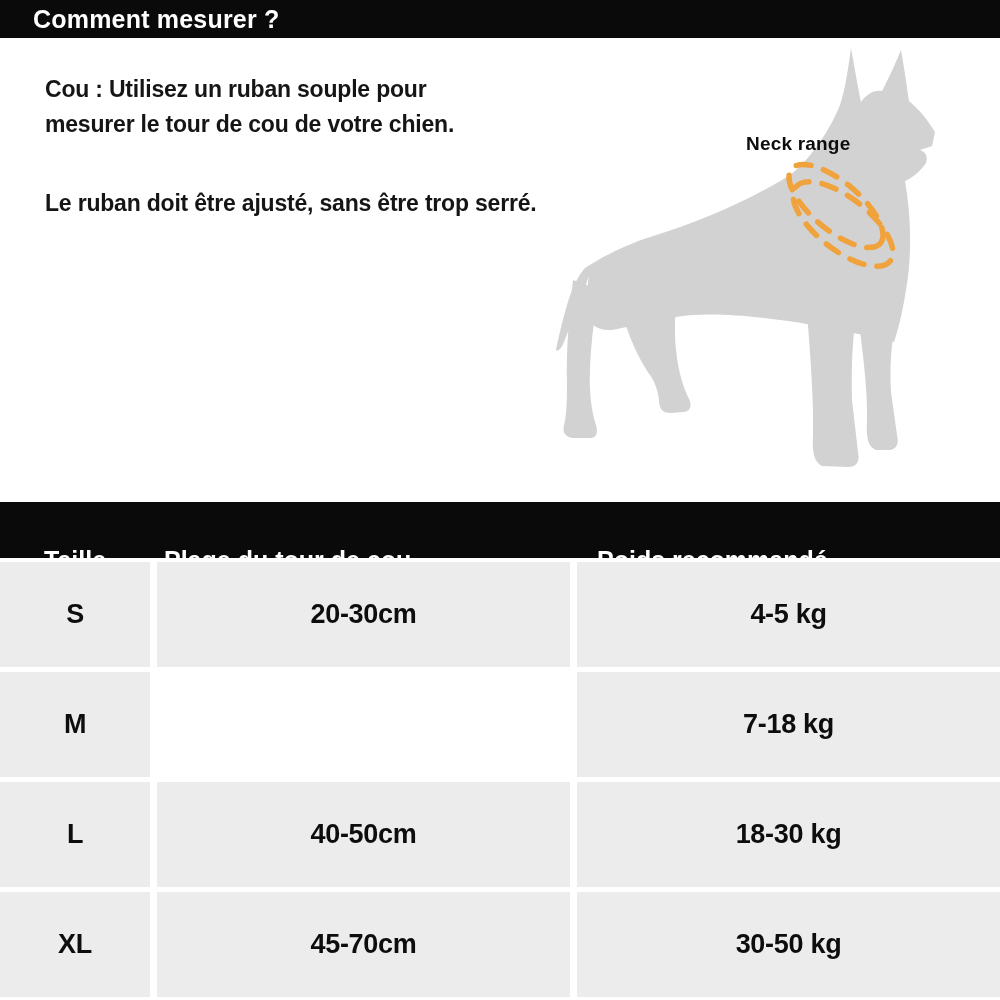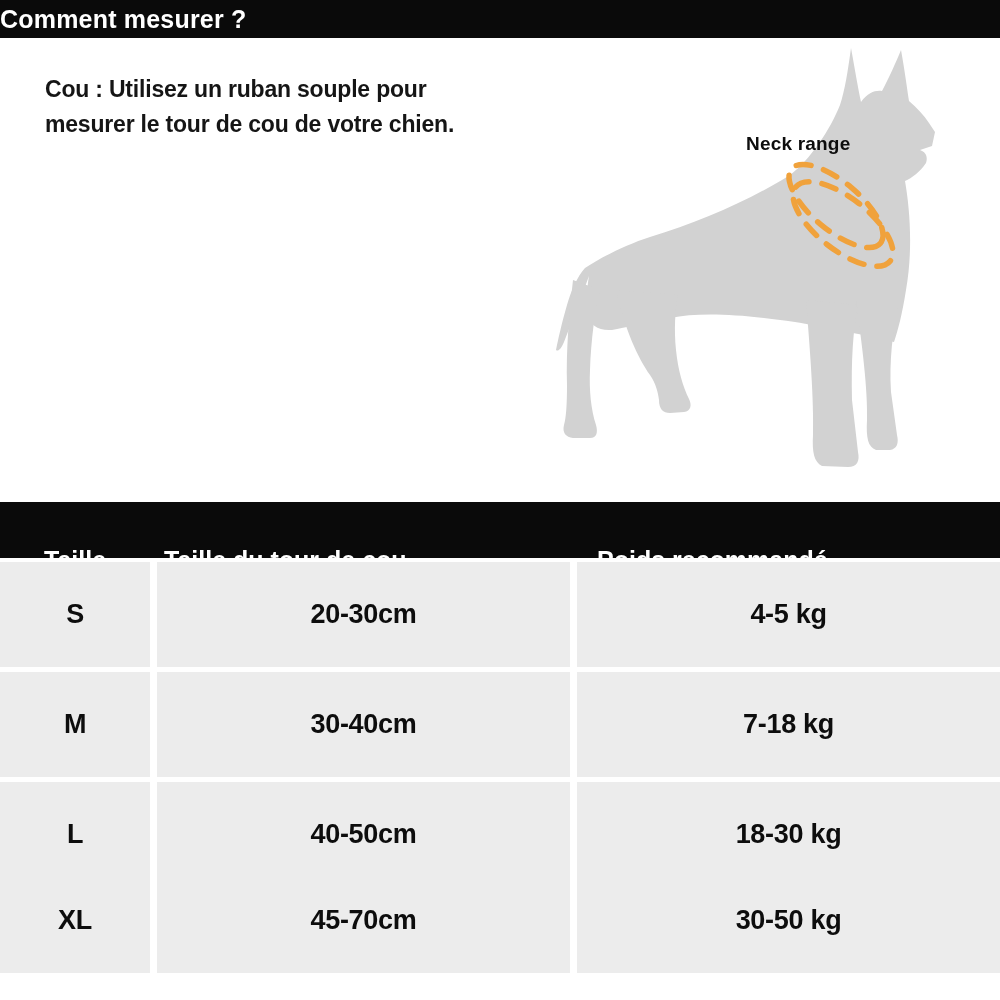--- a/index.html
+++ b/index.html
@@ -9,21 +9,21 @@
     --bar_bg:#0A0A0A;
     --text:#111111;
   }
   *{margin:0;padding:0;box-sizing:border-box;}
   html,body{width:1000px;height:1000px;background:#ffffff;overflow:hidden;
     font-family:"Liberation Sans","DejaVu Sans",sans-serif;color:var(--text);}
 
   
   .title-bar{position:absolute;left:0;top:0;width:1000px;height:38px;
     background:var(--bar_bg);color:#ffffff;font-size:25px;font-weight:700;
-    line-height:38px;letter-spacing:0.2px;}
+    line-height:38px;padding-left:33px;letter-spacing:0.2px;}
 
   
   .instructions{position:absolute;left:45px;top:72px;width:560px;}
   .instructions p{font-size:23px;font-weight:600;letter-spacing:-0.2px;
     line-height:35px;color:#151515;}
   .p1{max-width:455px;margin-bottom:44px;}
   .p2{white-space:nowrap;}
 
   
   .illustration{position:absolute;left:0;top:0;width:1000px;height:1000px;pointer-events:none;}
@@ -38,21 +38,21 @@
   .th-neck{left:164px;}
   .th-weight{left:597px;text-align:right;}
 
   .t-row{position:absolute;left:0;width:1000px;height:105px;}
   .cell{position:absolute;top:0;height:105px;background:var(--row_bg);
     display:flex;align-items:center;justify-content:center;
     font-weight:700;font-size:27px;letter-spacing:-0.3px;color:#0d0d0d;}
   .c-size{left:0;width:150px;}
   .c-neck{left:157px;width:413px;}
   .c-weight{left:577px;width:423px;}
-  .row-s{top:562px;} .row-m{top:672px;} .row-l{top:782px;} .row-xl{top:868px;border-radius:30px;}
+  .row-s{top:562px;} .row-m{top:672px;} .row-l{top:782px;} .row-xl{top:892px;border-radius:30px;}
 </style>
 </head>
 <body>
 
 <div class="title-bar">Comment mesurer ?</div>
 
 <svg class="illustration" viewBox="0 0 1000 1000" width="1000" height="1000" aria-hidden="true">
   <g fill="var(--dog)">
 
     <path d="
@@ -123,36 +123,36 @@
   <g fill="none" stroke="var(--accent)" stroke-width="5.5" stroke-dasharray="15 13" stroke-linecap="round">
     <ellipse cx="836" cy="206" rx="58" ry="24" transform="rotate(40 836 206)"></ellipse>
     <ellipse cx="843" cy="224" rx="60" ry="26" transform="rotate(38 843 224)"></ellipse>
   </g>
 </svg>
 
 <div class="neck-label">Neck range</div>
 
 <div class="instructions">
   <p class="p1">Cou : Utilisez un ruban souple pour mesurer le tour de cou de votre chien.</p>
+  <p class="p2">Le ruban doit être ajusté, sans être trop serré.</p>
 </div>
 
 <div class="table-header">
   <div class="th th-size">Taille</div>
-  <div class="th th-neck">Taille du tour de cou</div>
+  <div class="th th-neck">Plage du tour de cou</div>
   <div class="th th-weight">Poids recommandé</div>
 </div>
 
 <div class="t-row row-s">
   <div class="cell c-size">S</div>
   <div class="cell c-neck">20-30cm</div>
   <div class="cell c-weight">4-5 kg</div>
 </div>
 <div class="t-row row-m">
   <div class="cell c-size">M</div>
-  <div class="cell c-neck">30-40cm</div>
   <div class="cell c-weight">7-18 kg</div>
 </div>
 <div class="t-row row-l">
   <div class="cell c-size">L</div>
   <div class="cell c-neck">40-50cm</div>
   <div class="cell c-weight">18-30 kg</div>
 </div>
 <div class="t-row row-xl">
   <div class="cell c-size">XL</div>
   <div class="cell c-neck">45-70cm</div>

